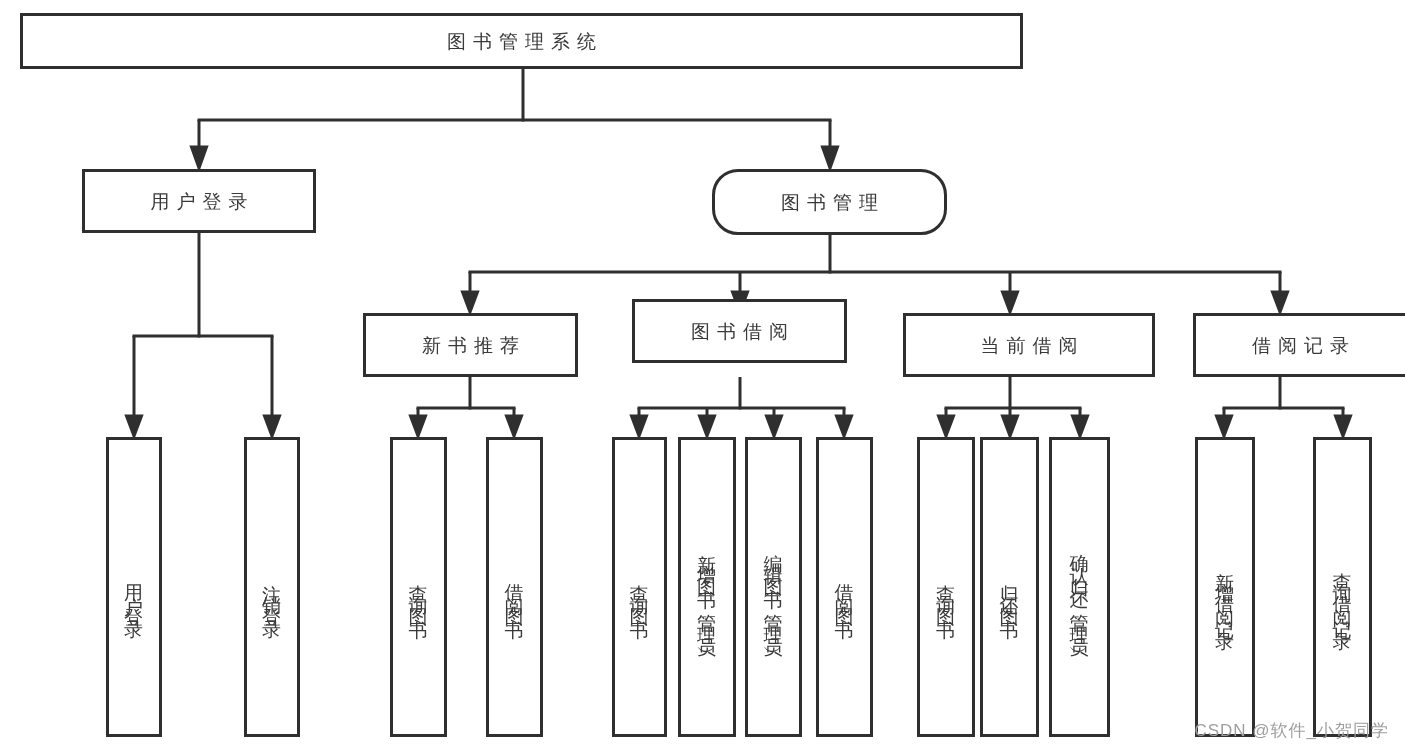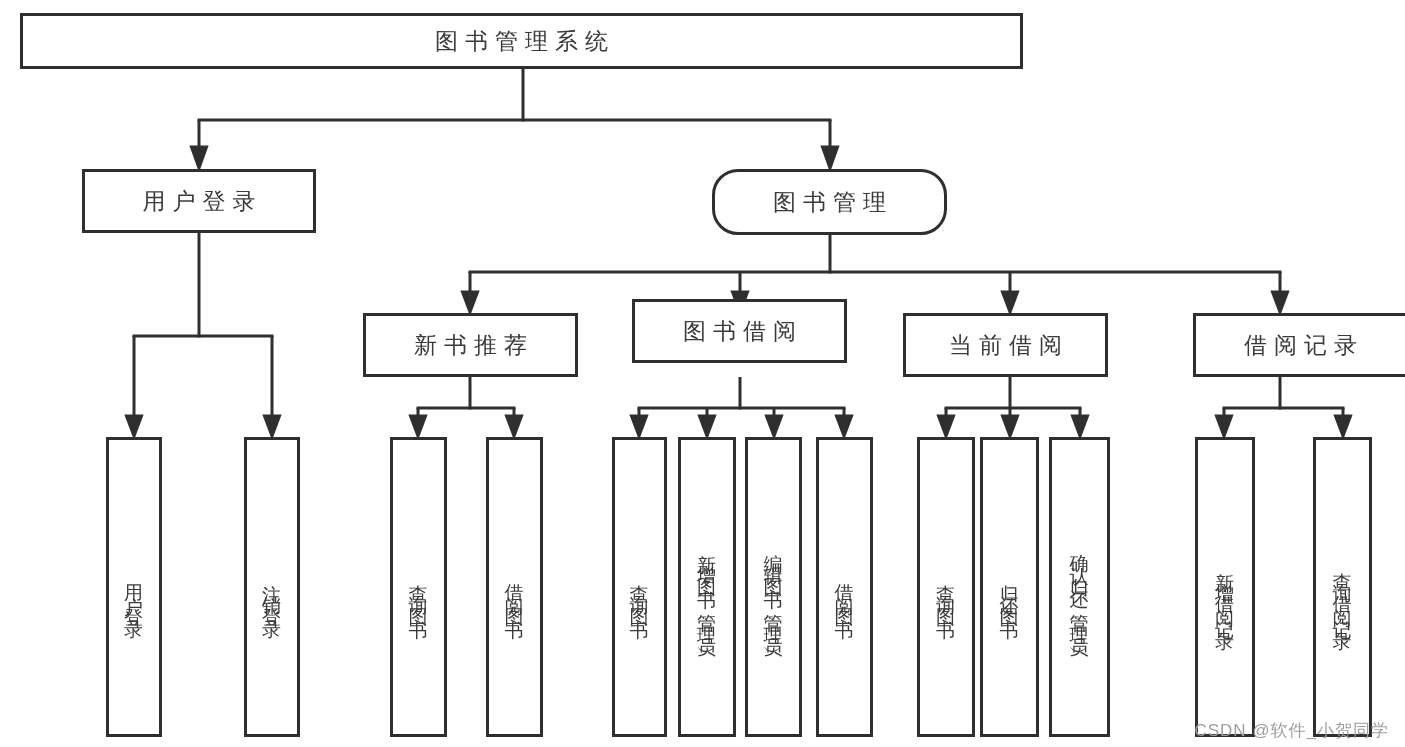--- a/index.html
+++ b/index.html
@@ -26,21 +26,21 @@
     box-sizing: border-box;
     border: 3px solid #2f2f2f;
     background: #ffffff;
     display: flex;
     align-items: center;
     justify-content: center;
     color: #3a3a3a;
     z-index: 2;
   }
   .h-label {
-    font-size: 23px;
+    font-size: 19px;
     letter-spacing: 7px;
     text-indent: 7px;   
     white-space: nowrap;
     line-height: 1;
   }
   .leaf .v-label {
     writing-mode: vertical-rl;
     text-orientation: mixed;
     font-size: 19px;
     line-height: 1;
@@ -138,21 +138,21 @@
   <div class="box" style="left:712px; top:169px; width:235px; height:66px;border-radius:26px;">
     <span class="h-label">图书管理</span>
   </div>
 
   <div class="box" style="left:363px; top:313px; width:215px; height:64px;">
     <span class="h-label">新书推荐</span>
   </div>
   <div class="box" style="left:632px; top:299px; width:215px; height:64px;">
     <span class="h-label">图书借阅</span>
   </div>
-  <div class="box" style="left:903px; top:313px; width:205px; height:64px;">
+  <div class="box" style="left:903px; top:313px; width:252px; height:64px;">
     <span class="h-label">当前借阅</span>
   </div>
   <div class="box" style="left:1173px; top:313px; width:215px; height:64px;margin-left:20px;">
     <span class="h-label">借阅记录</span>
   </div>
 
   <div class="box leaf" style="left:106px; top:437px; width:56px; height:300px;">
     <span class="v-label">用户登录</span>
   </div>
   <div class="box leaf" style="left:244px; top:437px; width:56px; height:300px;">

